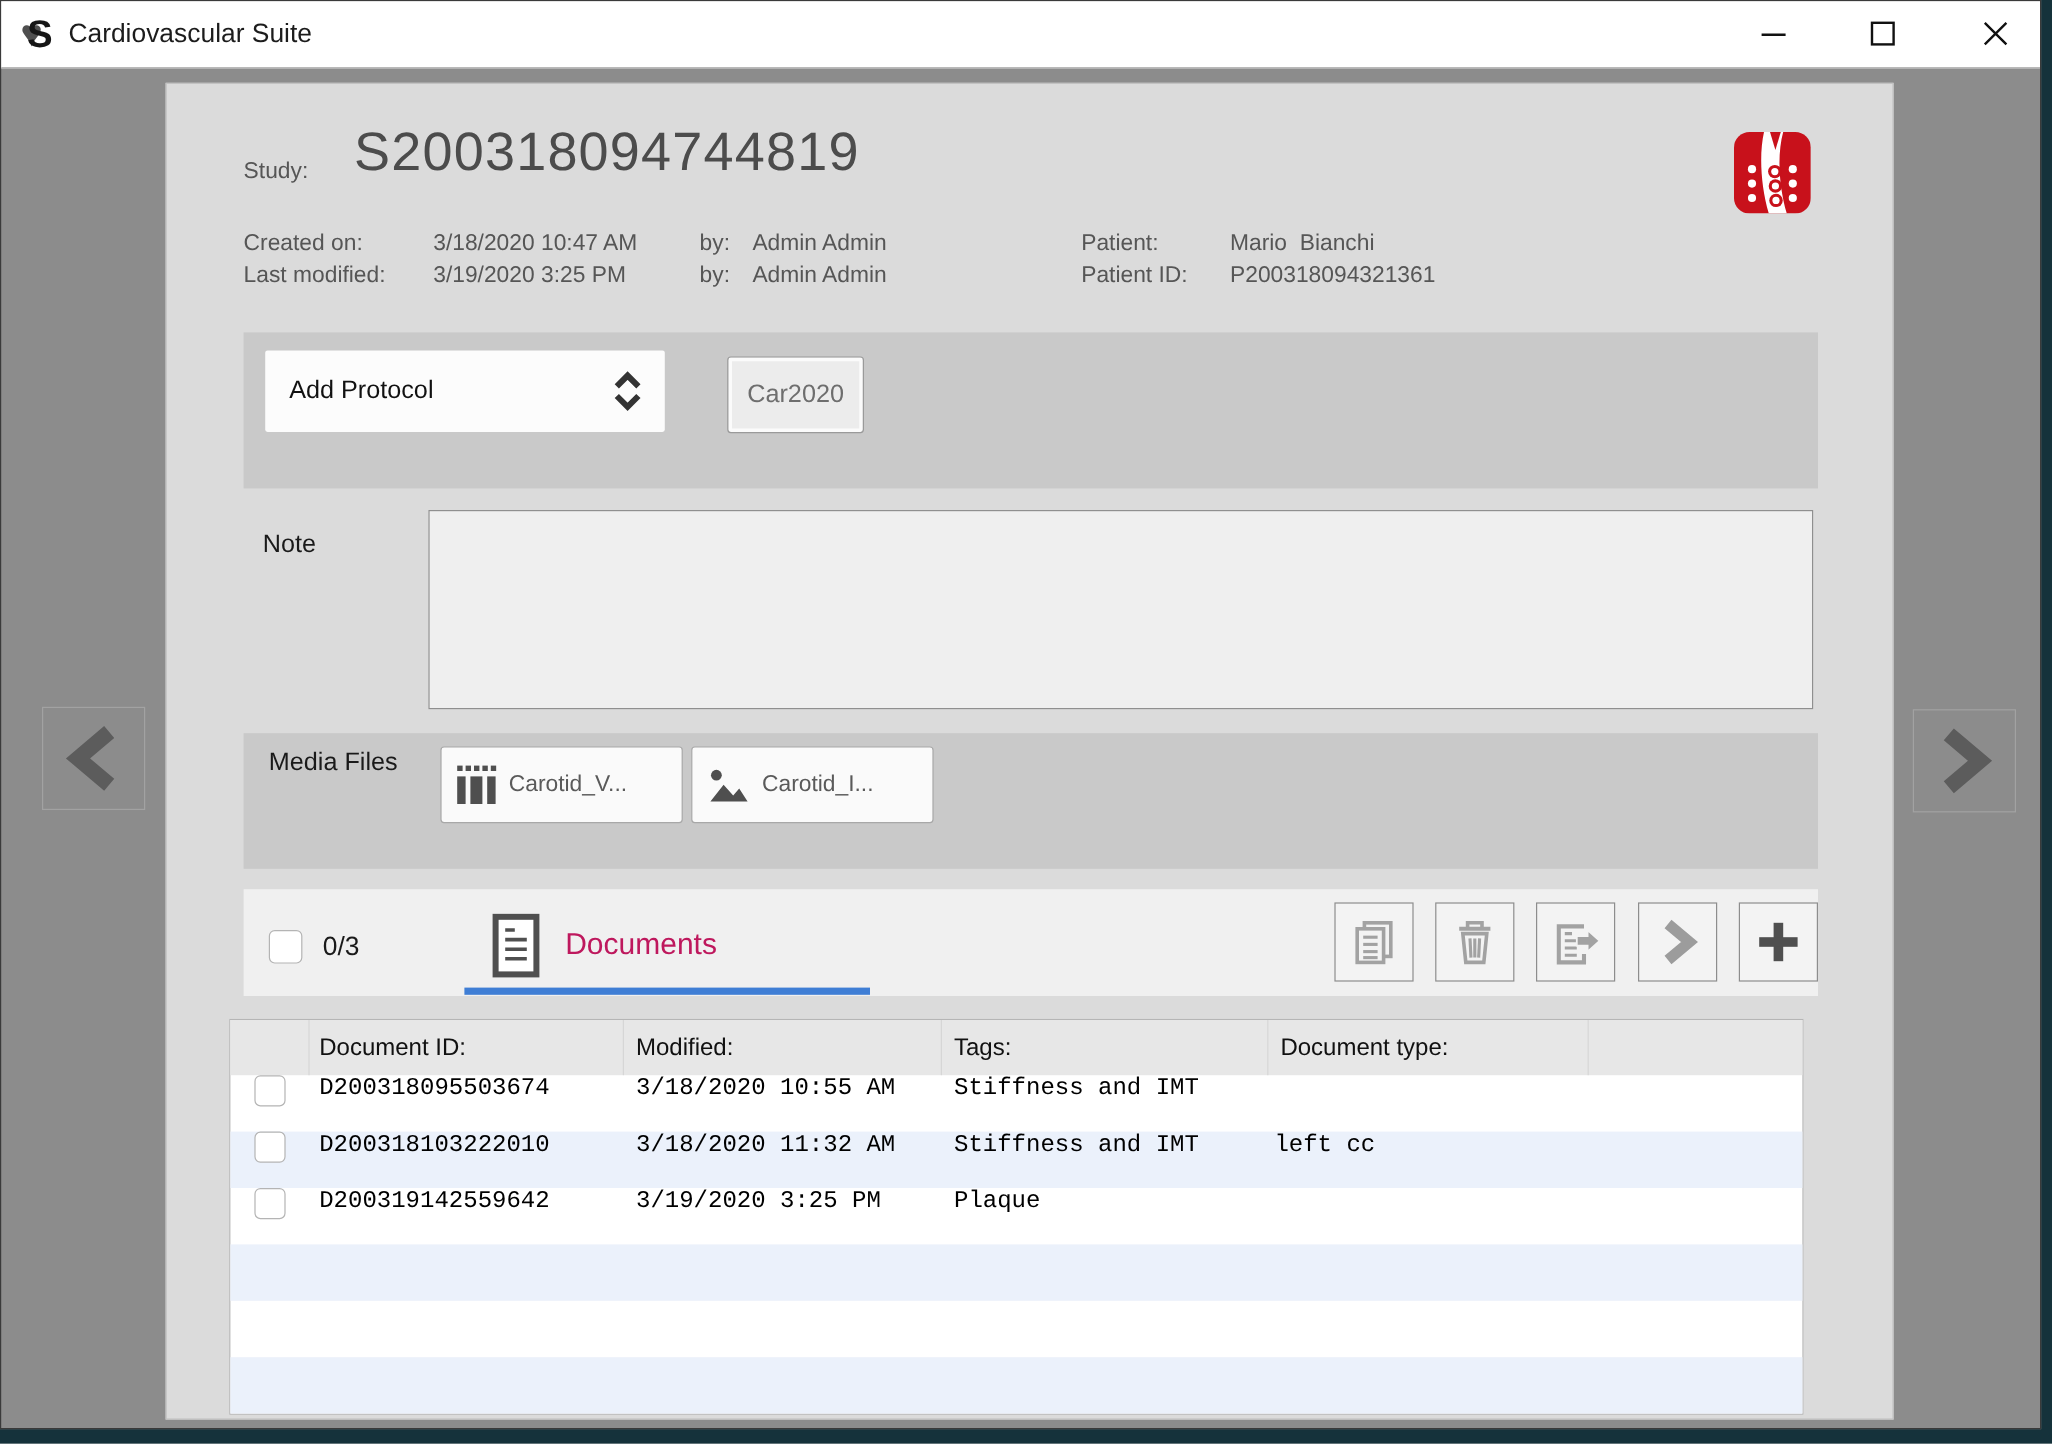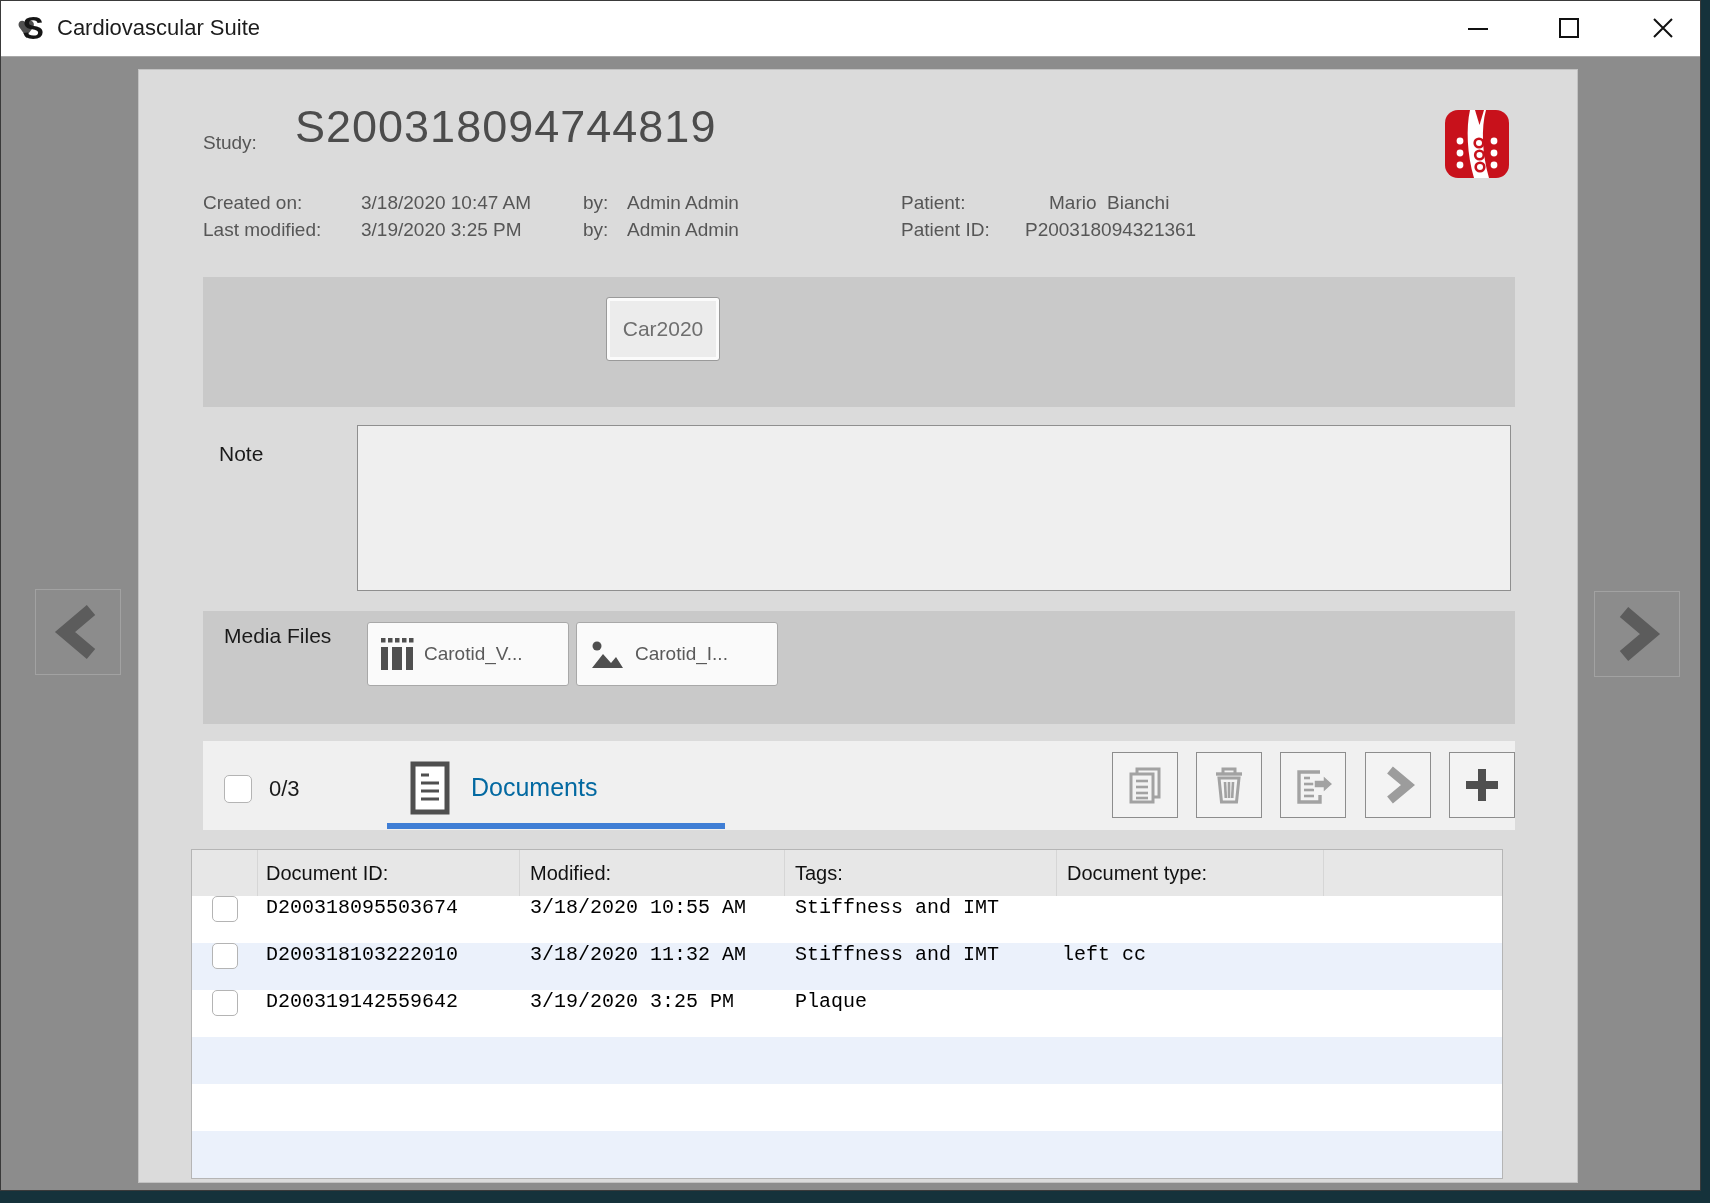--- a/index.html
+++ b/index.html
@@ -82,21 +82,21 @@
 
   
   .docs-band{left:64px;top:671px;width:1312px;height:89px;background:#f0f0f0;}
   .cb{
     display:inline-block;width:26px;height:26px;background:#fff;border:1px solid #b4b4b4;
     border-radius:5px;box-sizing:border-box;
   }
   .docs-band .sel-cb{position:absolute;left:21px;top:34px;width:28px;height:28px;}
   .sel-count{position:absolute;left:66px;top:35px;font-size:22px;color:#1a1a1a;}
   .doc-tab-icon{position:absolute;left:207px;top:20px;}
-  .doc-tab-label{position:absolute;left:268px;top:32px;font-size:25px;color:#0369a1;}
+  .doc-tab-label{position:absolute;left:268px;top:32px;font-size:25px;color:#be185d;}
   .tab-underline{position:absolute;left:184px;top:82px;width:338px;height:6px;background:#3f7ed5;}
   .tool-btn{
     position:absolute;top:11px;width:66px;height:66px;background:#f3f3f3;border:1px solid #8d8d8d;
     box-sizing:border-box;display:flex;align-items:center;justify-content:center;cursor:default;
   }
   .tb1{left:909px;} .tb2{left:993px;} .tb3{left:1077px;} .tb4{left:1162px;} .tb5{left:1246px;}
 
   
   .doc-table{left:52px;top:779px;width:1312px;border:1px solid #b5b5b5;box-sizing:border-box;background:#fff;}
   .t-header{display:flex;height:46px;background:#e7e7e7;}
@@ -160,21 +160,21 @@
     <span class="abs lbl" style="left:222px;top:122px;">3/18/2020 10:47 AM</span>
     <span class="abs lbl" style="left:444px;top:122px;">by:</span>
     <span class="abs lbl" style="left:488px;top:122px;">Admin Admin</span>
 
     <span class="abs lbl" style="left:64px;top:149px;">Last modified:</span>
     <span class="abs lbl" style="left:222px;top:149px;">3/19/2020 3:25 PM</span>
     <span class="abs lbl" style="left:444px;top:149px;">by:</span>
     <span class="abs lbl" style="left:488px;top:149px;">Admin Admin</span>
 
     <span class="abs lbl" style="left:762px;top:122px;">Patient:</span>
-    <span class="abs lbl pre" style="left:886px;top:122px;margin-left:24px;">Mario  Bianchi</span>
+    <span class="abs lbl pre" style="left:886px;top:122px;">Mario  Bianchi</span>
     <span class="abs lbl" style="left:762px;top:149px;">Patient ID:</span>
     <span class="abs lbl" style="left:886px;top:149px;">P200318094321361</span>
 
     <svg class="abs app-logo" viewBox="0 0 64 68">
       <rect x="0" y="0" width="64" height="68" rx="13" fill="#c8111b"></rect>
       <path d="M25,0 C21,18 22,44 29,68 L44,68 C37,44 36,18 41,0 Z" fill="#ffffff"></path>
       <path d="M30,0 L34.5,15 L39,0 Z" fill="#c8111b"></path>
       <circle cx="15" cy="31" r="3.4" fill="#fff"></circle>
         <circle cx="15" cy="43" r="3.4" fill="#fff"></circle>
         <circle cx="15" cy="55" r="3.4" fill="#fff"></circle>
@@ -183,20 +183,27 @@
         <circle cx="49" cy="55" r="3.4" fill="#fff"></circle>
       <circle cx="34" cy="33" r="5.6" fill="#c8111b"></circle>
         <circle cx="34.5" cy="45" r="5.6" fill="#c8111b"></circle>
         <circle cx="35" cy="57" r="5.6" fill="#c8111b"></circle>
       <circle cx="34" cy="33" r="3" fill="#fff"></circle>
         <circle cx="34.5" cy="45" r="3" fill="#fff"></circle>
         <circle cx="35" cy="57" r="3" fill="#fff"></circle>
     </svg>
 
     <div class="abs protocol-band">
+      <div class="protocol-dropdown">
+        <span class="dd-label">Add Protocol</span>
+        <svg class="dd-icon" width="26" height="34" viewBox="0 0 26 34">
+          <polyline points="4,13 13,4 22,13" fill="none" stroke="#333" stroke-width="5"></polyline>
+          <polyline points="4,21 13,30 22,21" fill="none" stroke="#333" stroke-width="5"></polyline>
+        </svg>
+      </div>
       <div class="protocol-chip">Car2020</div>
     </div>
 
     <span class="abs note-label">Note</span>
     <textarea class="abs note-area" style=""></textarea>
 
     <div class="abs media-band">
       <span class="media-label">Media Files</span>
       <div class="media-file f1">
         <span class="mf-icon">

